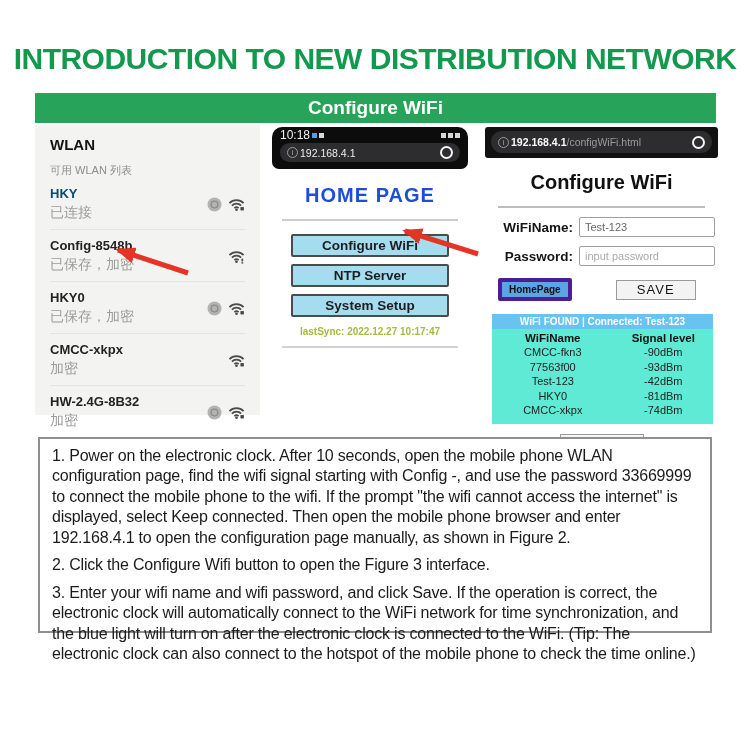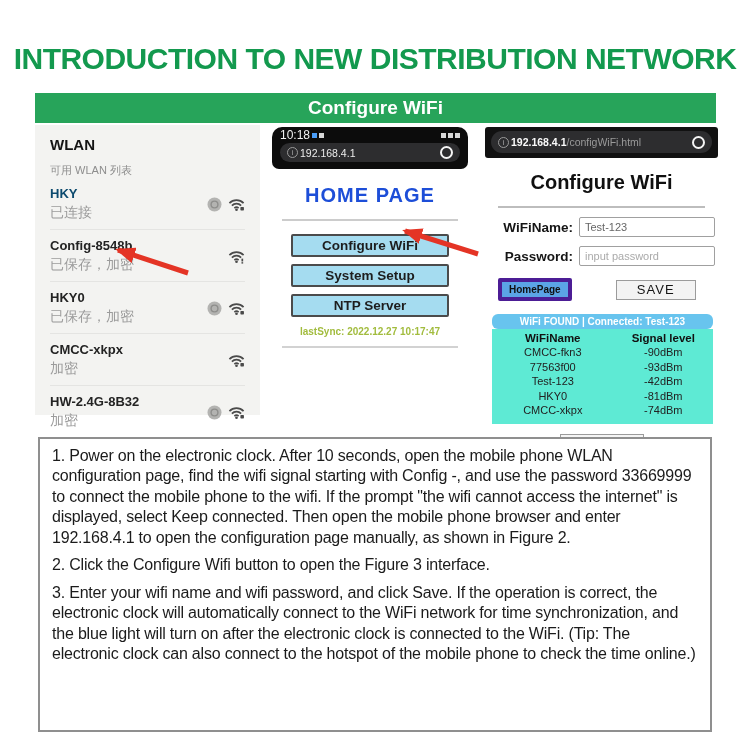--- a/index.html
+++ b/index.html
@@ -79,32 +79,32 @@
   .form-input::placeholder{color:#aaa;}
   .btn-row{display:flex;align-items:center;margin:12px 0 0 13px;}
   .homepage-btn{background:#5ba4e6;border:4px solid #4c1d95;border-radius:2px;
     font-family:"Liberation Sans",sans-serif;font-size:10px;font-weight:bold;
     color:#101010;padding:2px 7px;cursor:pointer;}
   .save-btn{margin-left:44px;width:80px;height:20px;background:#f3f3f3;
     border:1.5px solid #9b9b9b;font-family:"Liberation Sans",sans-serif;
     font-size:13px;color:#141414;letter-spacing:1px;cursor:pointer;}
   .wifi-table{margin:13px 5px 0 7px;}
   .tbl-header{background:#68c4ee;color:#ffffff;font-size:10px;font-weight:bold;
-    text-align:center;padding:2px 0;border-radius:6px;}
+    text-align:center;padding:2px 0;}
   .tbl-body{background:#5eead4;padding:1px 0 6px;}
   .tbl-colhead{display:flex;font-size:11.5px;font-weight:bold;color:#111;padding:2px 0 1px;}
   .tbl-row{display:flex;font-size:11px;color:#222;line-height:14.5px;}
   .c1{width:55%;text-align:center;}
   .c2{width:45%;text-align:center;}
   .refresh-btn{display:block;margin:10px auto 0;width:84px;height:21px;
     background:#f5f5f5;border:1.5px solid #9b9b9b;font-family:"Liberation Sans",sans-serif;
     font-size:13px;color:#111;cursor:pointer;}
 
   
-  .instructions{position:absolute;left:38px;top:437px;width:674px;height:295px;
+  .instructions{position:absolute;left:38px;top:437px;width:674px;height:196px;
     box-sizing:border-box;border:2px solid #8f8f8f;background:#fff;
     padding:7px 12px;color:#1b1b1b;}
   .instructions p{margin:0 0 7px;font-size:16px;line-height:1.28;letter-spacing:-0.2px;}
   .instructions p:last-child{margin-bottom:0;}
 
   
   .arrow-overlay{position:absolute;left:0;top:0;width:750px;height:750px;
     pointer-events:none;z-index:10;}
 </style>
 </head>
@@ -250,22 +250,22 @@
         <div class="addr-pill">
           <span class="info-dot">i</span>
           <span class="addr-text">192.168.4.1</span>
           <span class="reload-ring"></span>
         </div>
       </div>
 
       <div class="home-heading">HOME PAGE</div>
       <hr class="hr">
       <button class="menu-btn first">Configure WiFi</button>
+      <button class="menu-btn">NTP Server</button>
       <button class="menu-btn">System Setup</button>
-      <button class="menu-btn">NTP Server</button>
       <div class="lastsync">lastSync: 2022.12.27 10:17:47</div>
       <hr class="hr2">
     </div>
 
     <div class="confp">
       <div class="conf-top">
         <div class="addr-pill">
           <span class="info-dot">i</span>
           <span class="addr-text"><b class="addr-ip">192.168.4.1</b><span class="path">/configWiFi.html</span></span>
           <span class="reload-ring"></span>

